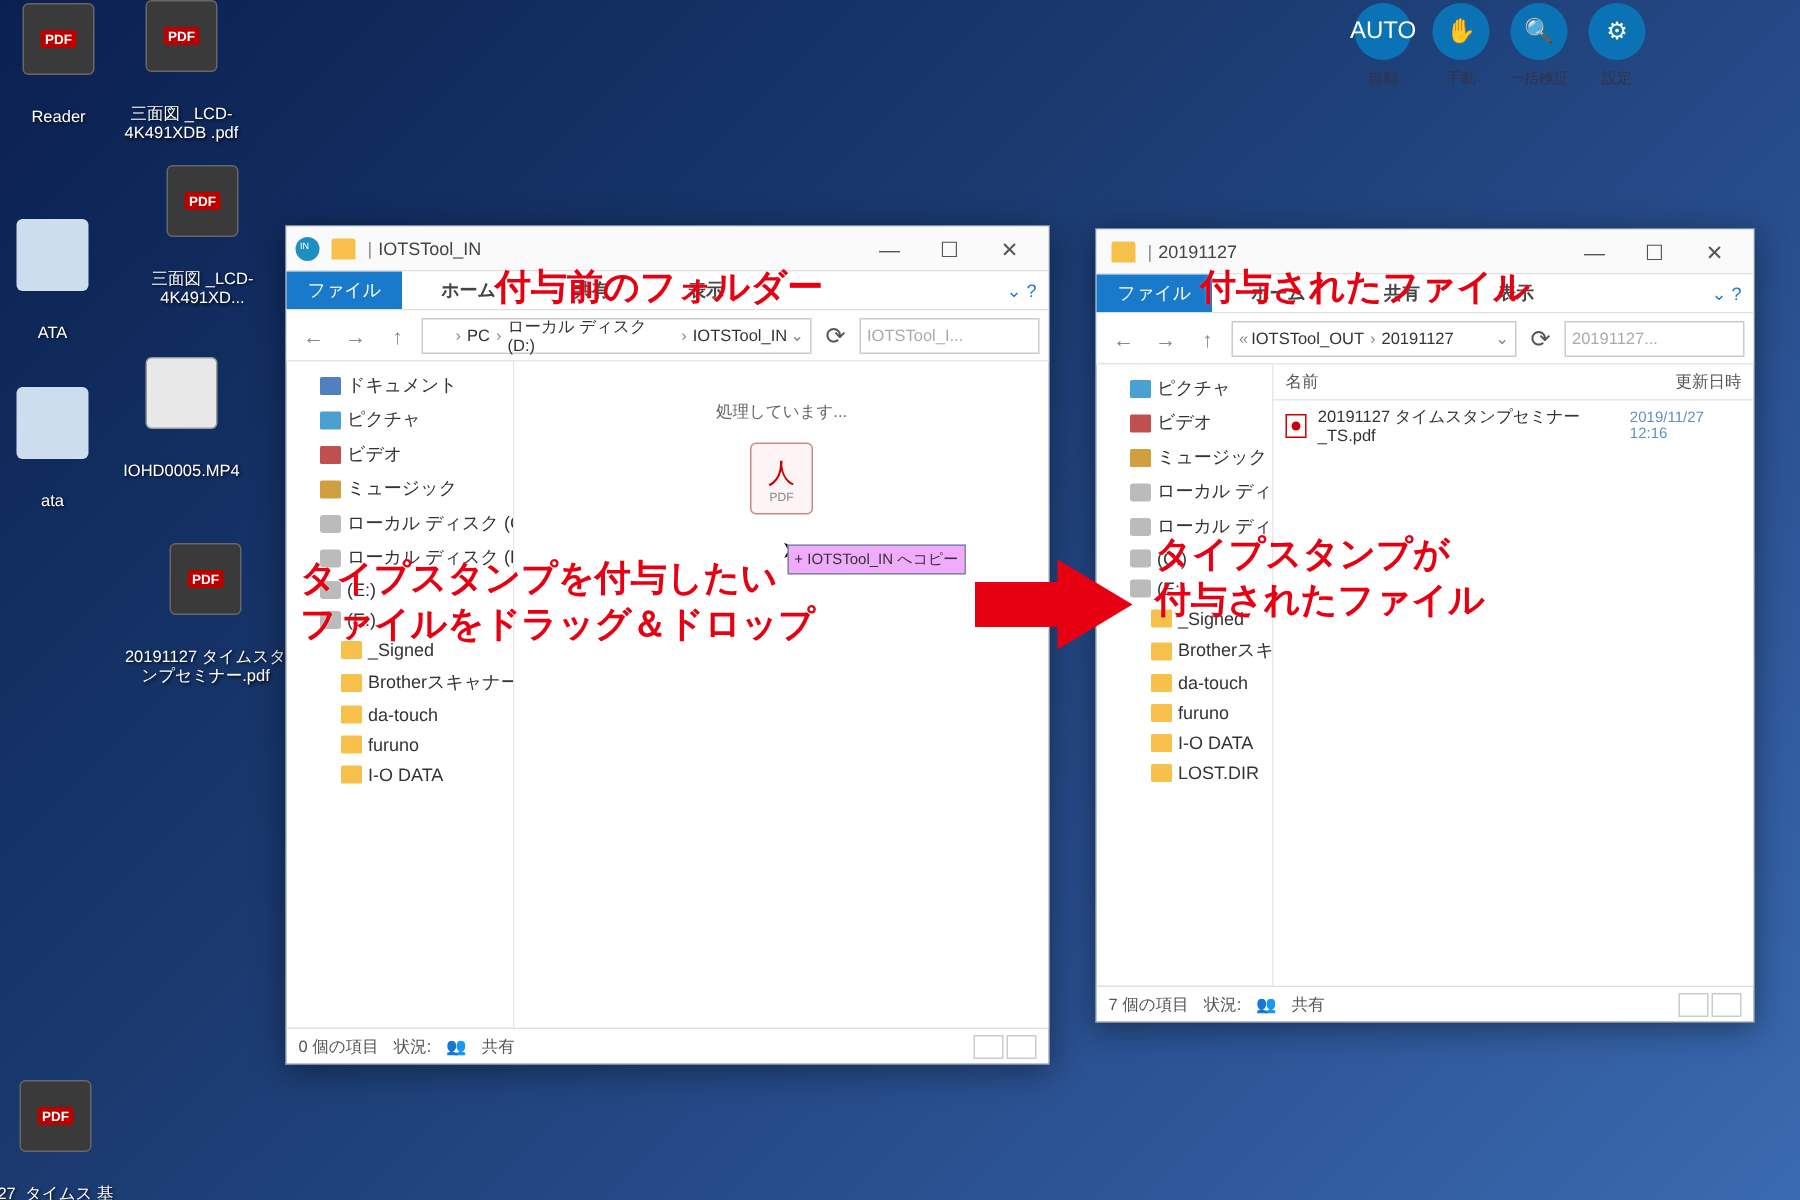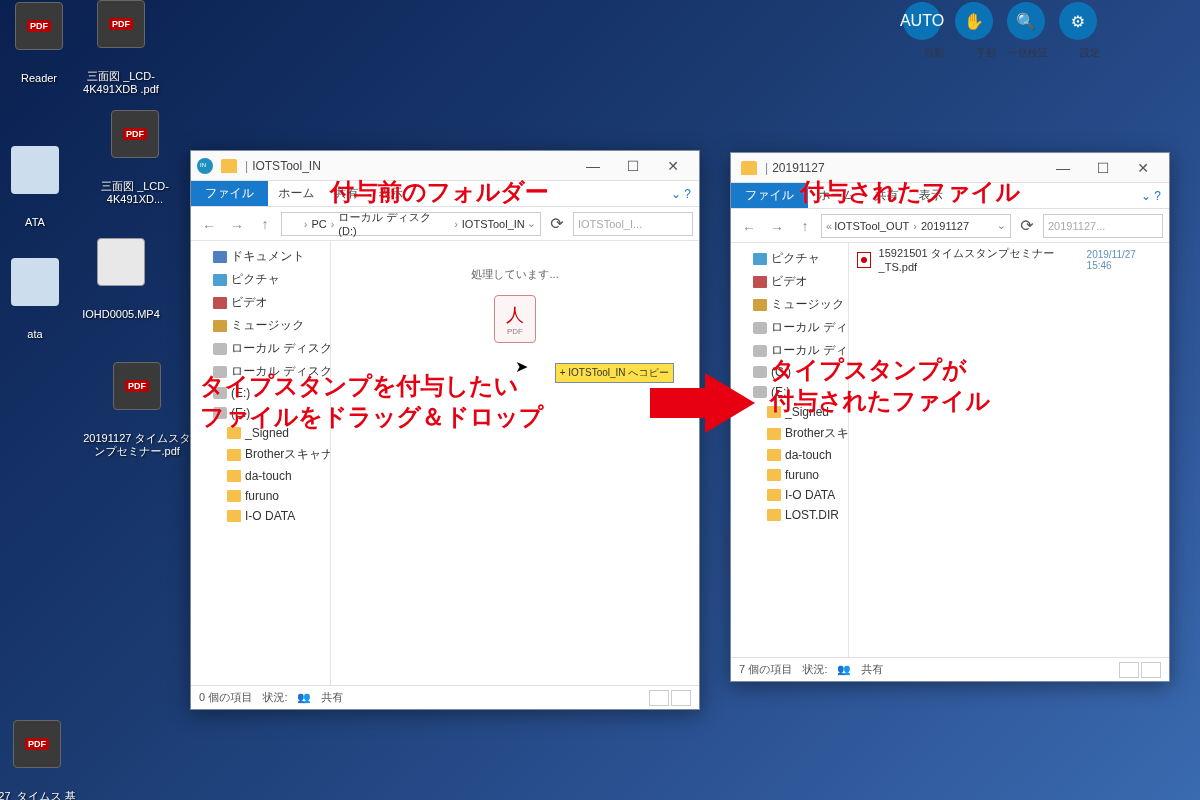--- a/index.html
+++ b/index.html
@@ -18,32 +18,32 @@
   .titlebar { height: 30px; display: flex; align-items: center; padding: 0 6px; background: #fafafa; border-bottom: 1px solid #e0e0e0; font-size: 12px; }
   .titlebar .tb-ico { width: 16px; height: 16px; background: #1e90c0; border-radius: 50%; margin-right: 4px; position: relative; }
   .titlebar .tb-ico::after { content: "IN"; position: absolute; font-size: 6px; color: #fff; top: 4px; left: 3px; }
   .titlebar .folder-ico { width: 16px; height: 14px; background: #f7c04a; border-radius: 2px 2px 0 0; margin: 0 4px; }
   .titlebar .title-text { color: #444; }
   .win-controls { margin-left: auto; display: flex; }
   .win-controls div { width: 40px; height: 28px; display: flex; align-items: center; justify-content: center; font-size: 14px; color: #555; cursor: pointer; }
 
   .ribbon { height: 26px; display: flex; align-items: stretch; background: #fff; border-bottom: 1px solid #e0e0e0; font-size: 12px; }
   .ribbon .file-tab { background: #1979ca; color: #fff; padding: 0 14px; display: flex; align-items: center; }
-  .ribbon .tab { padding: 0 10px; display: flex; align-items: center; color: #444; cursor: pointer; }
+  .ribbon .tab { padding: 0 26px; display: flex; align-items: center; color: #444; cursor: pointer; font-weight: bold; }
   .ribbon .expand { margin-left: auto; padding: 0 8px; display: flex; align-items: center; color: #1979ca; }
 
   .addrbar { height: 34px; display: flex; align-items: center; padding: 4px 6px; gap: 4px; background: #fff; border-bottom: 1px solid #e5e5e5; }
   .nav-btn { width: 24px; height: 24px; display: flex; align-items: center; justify-content: center; color: #888; font-size: 14px; cursor: pointer; }
   .breadcrumb { flex: 1; height: 24px; border: 1px solid #ccc; display: flex; align-items: center; padding: 0 4px; font-size: 11px; color: #333; gap: 2px; }
   .breadcrumb .sep { color: #888; margin: 0 2px; }
   .search { width: 120px; height: 24px; border: 1px solid #ccc; font-size: 11px; color: #aaa; padding: 0 4px; display: flex; align-items: center; }
   .refresh { width: 24px; height: 24px; display: flex; align-items: center; justify-content: center; color: #555; cursor: pointer; }
 
   .body { flex: 1; display: flex; overflow: hidden; }
-  .nav-pane { width: 140px; border-right: 1px solid #e5e5e5; overflow-y: auto; font-size: 12px; padding: 4px 0; }
+  .nav-pane { width: 152px; border-right: 1px solid #e5e5e5; overflow-y: auto; font-size: 12px; padding: 4px 0; }
   .nav-pane.narrow { width: 118px; }
   .nav-item { padding: 3px 4px 3px 22px; display: flex; align-items: center; gap: 4px; color: #333; cursor: pointer; white-space: nowrap; }
   .nav-item.sub { padding-left: 36px; }
   .nav-item .ni { width: 14px; height: 12px; background: #f7c04a; border-radius: 1px; flex-shrink: 0; }
   .nav-item .ni.drive { background: #bbb; border-radius: 2px; }
   .nav-item .ni.pic { background: #4aa0d0; }
   .nav-item .ni.vid { background: #c05050; }
   .nav-item .ni.mus { background: #d0a040; }
   .nav-item .ni.doc { background: #5080c0; }
 
@@ -53,33 +53,33 @@
   .file-row .fi { width: 14px; height: 16px; background: #fff; border: 1px solid #c00; position: relative; }
   .file-row .fi::after { content: ""; position: absolute; top: 4px; left: 3px; width: 6px; height: 6px; background: #c00; border-radius: 50%; }
   .file-row .fname { flex: 0 0 200px; }
   .file-row .fdate { color: #6090c0; font-size: 10px; }
 
   .processing { position: absolute; top: 26px; left: 50%; transform: translateX(-50%); font-size: 11px; color: #666; }
   .drag-pdf { position: absolute; top: 54px; left: 50%; transform: translateX(-50%); width: 42px; height: 48px; border: 1px solid #c88; border-radius: 4px; background: #fdf5f5; display: flex; flex-direction: column; align-items: center; justify-content: center; }
   .drag-pdf::before { content: "人"; color: #c00; font-size: 18px; }
   .drag-pdf::after { content: "PDF"; font-size: 8px; color: #888; }
   .cursor { position: absolute; top: 116px; left: 50%; font-size: 16px; color: #000; }
-  .drop-tip { position: absolute; top: 122px; left: 51%; background: #fde047; border: 1px solid #7a8aa0; font-size: 10px; padding: 2px 4px; color: #333; white-space: nowrap; margin-left: 36px; }
+  .drop-tip { position: absolute; top: 122px; left: 51%; background: #f0abfc; border: 1px solid #7a8aa0; font-size: 10px; padding: 2px 4px; color: #333; white-space: nowrap; }
 
   .statusbar { height: 24px; border-top: 1px solid #e0e0e0; display: flex; align-items: center; font-size: 11px; color: #555; padding: 0 8px; gap: 10px; }
   .statusbar .views { margin-left: auto; display: flex; gap: 2px; }
   .statusbar .views div { width: 20px; height: 16px; border: 1px solid #ccc; cursor: pointer; }
 
   
   .anno { position: absolute; color: #e60012; font-weight: bold; font-size: 24px; text-shadow: 0 0 2px rgba(255,255,255,0.3); pointer-events: none; line-height: 1.3; }
   .arrow { position: absolute; pointer-events: none; }
 
   
   .stamp-toolbar { position: absolute; top: 2px; right: 100px; display: flex; gap: 8px; }
-  .stamp-btn { width: 44px; text-align: right; }
+  .stamp-btn { width: 44px; text-align: center; }
   .stamp-btn .circ { width: 38px; height: 38px; border-radius: 50%; background: #0b72b5; margin: 0 auto 2px; display: flex; align-items: center; justify-content: center; color: #fff; font-size: 16px; }
   .stamp-btn span { font-size: 10px; color: #334; }
 </style>
 </head>
 <body>
 
 <div class="stamp-toolbar">
   <div class="stamp-btn"><div class="circ">AUTO</div><span>自動</span></div>
   <div class="stamp-btn"><div class="circ">✋</div><span>手動</span></div>
   <div class="stamp-btn"><div class="circ">🔍</div><span>一括検証</span></div>
@@ -315,24 +315,28 @@
         <div class="nav-item sub">
           <div class="ni "></div>
           <span>I-O DATA</span>
         </div>
         <div class="nav-item sub">
           <div class="ni "></div>
           <span>LOST.DIR</span>
         </div>
       </div>
     <div class="content">
+      <div class="content-header">
+        <span>名前</span>
+        <span style="margin-left:auto">更新日時</span>
+      </div>
       <div class="file-row">
         <div class="fi"></div>
-        <span class="fname">15921501 タイムスタンプセミナー_TS.pdf</span>
-        <span class="fdate">2019/11/27 15:46</span>
+        <span class="fname">20191127 タイムスタンプセミナー_TS.pdf</span>
+        <span class="fdate">2019/11/27 12:16</span>
       </div>
     </div>
   </div>
   <div class="statusbar">
     <span>7 個の項目</span>
     <span>状況:</span>
     <span>👥</span>
     <span>共有</span>
     <div class="views">
         <div></div>

